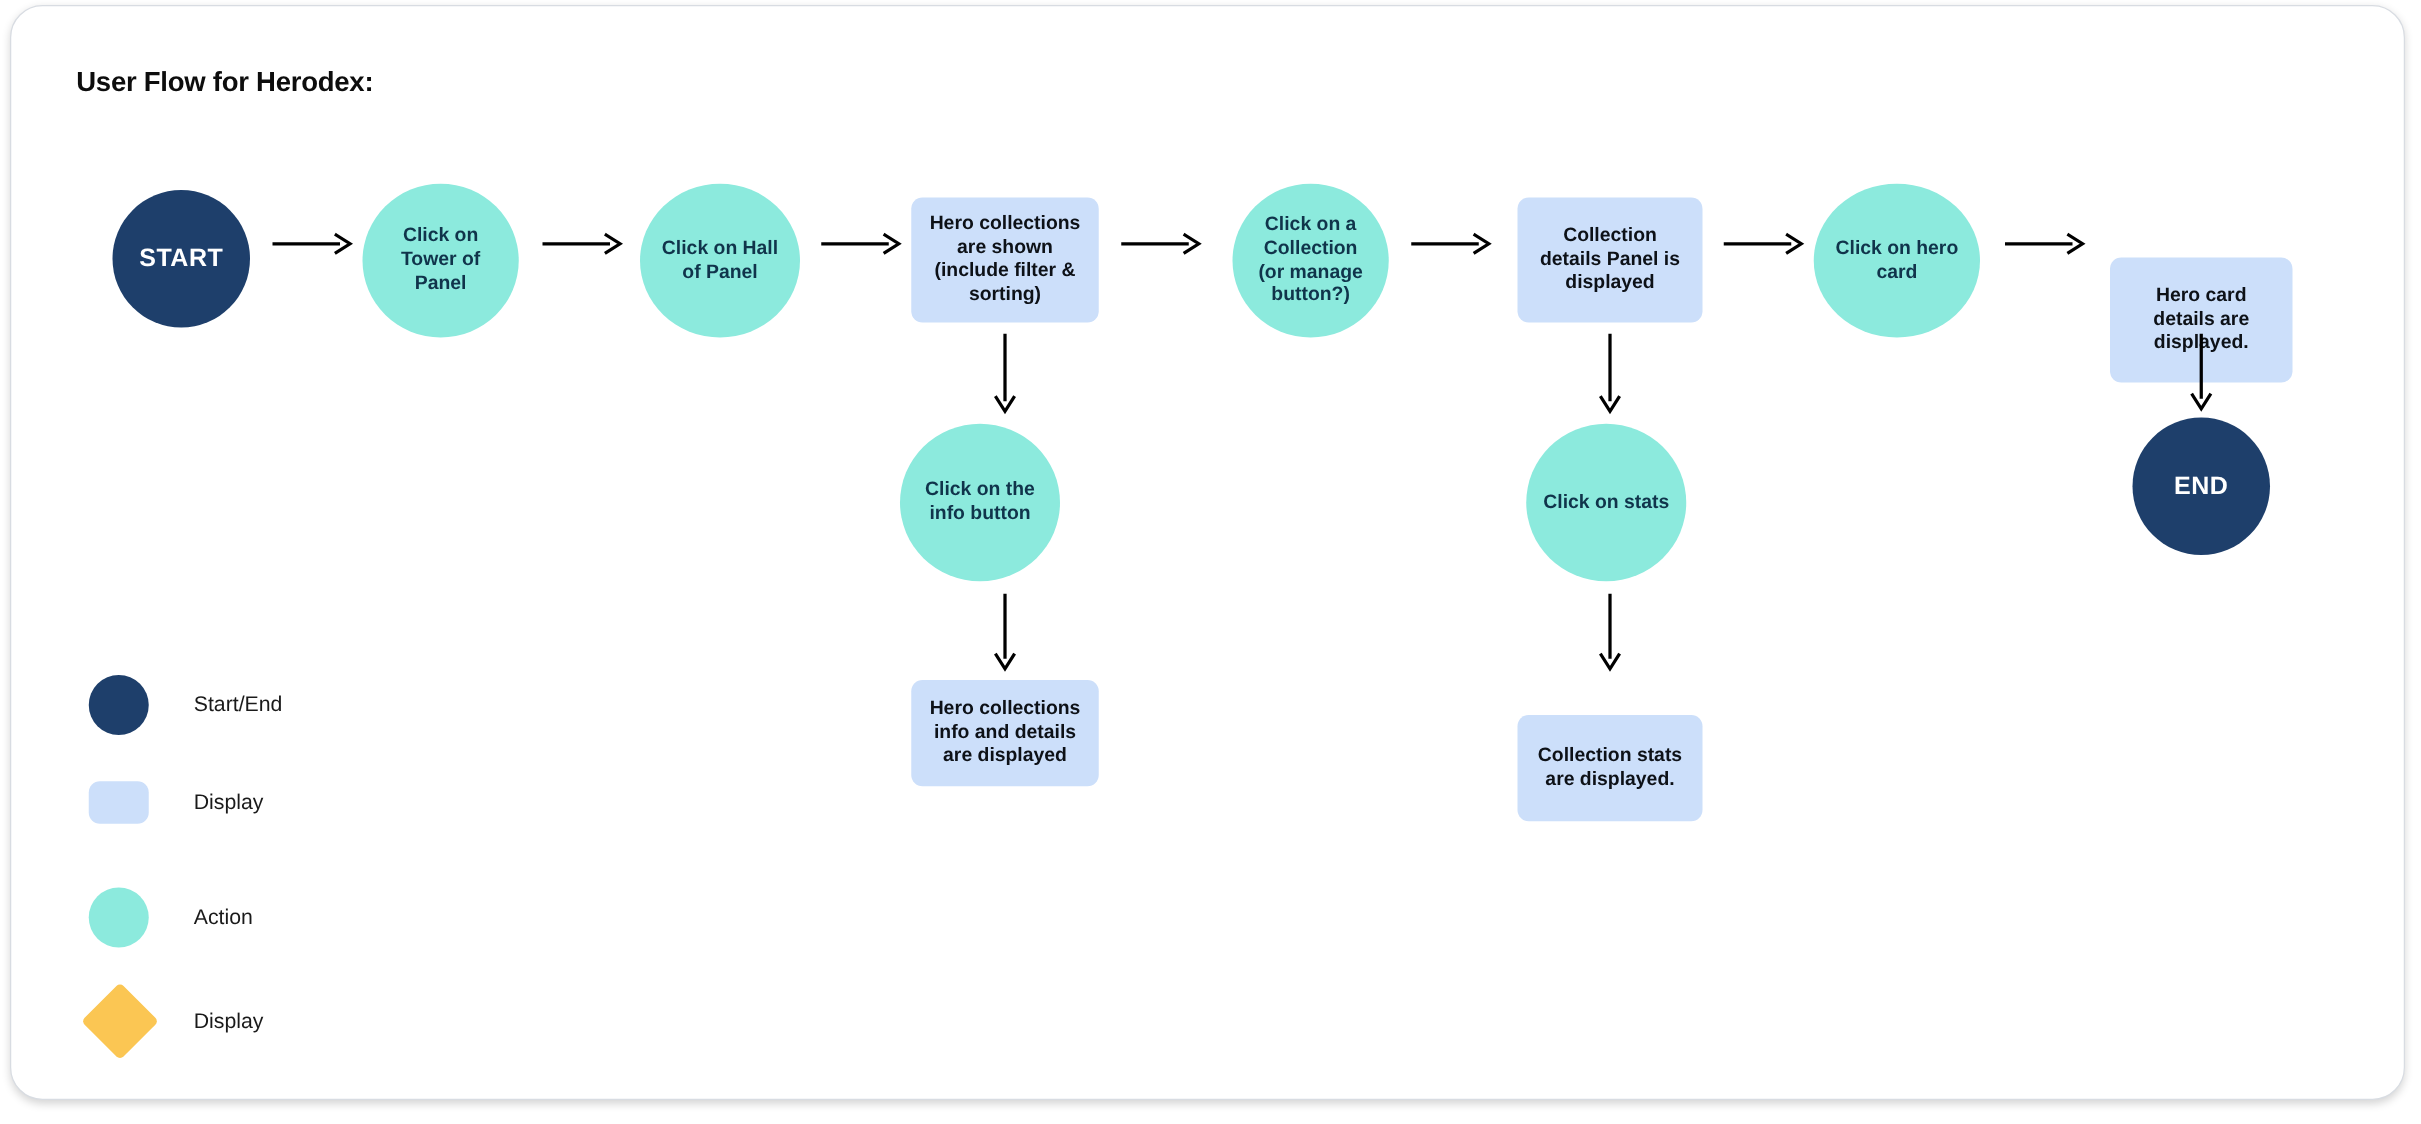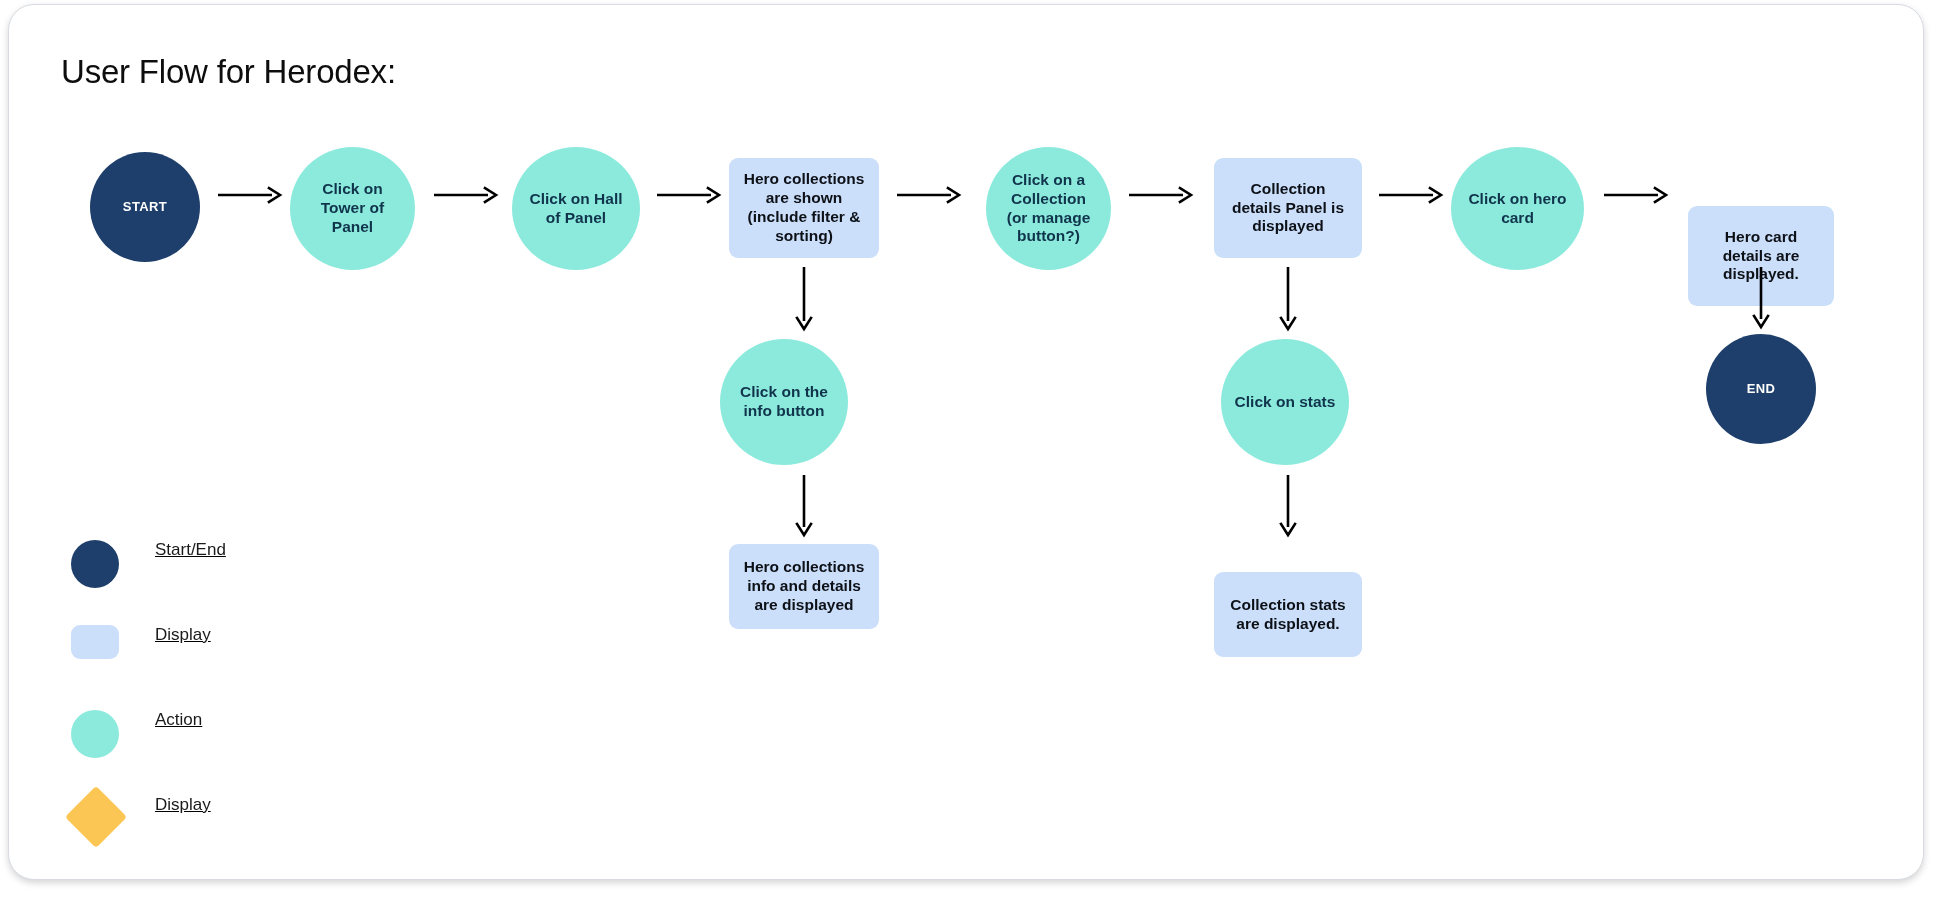--- a/index.html
+++ b/index.html
@@ -30,22 +30,22 @@
   #canvas {
     position: absolute;
     inset: 0;
   }
 
   
   #page-title {
     position: absolute;
     left: 52px;
     top: 48px;
-    font-size: 33px;
-    font-weight: normal;
+    font-size: 22px;
+    font-weight: bold;
     color: #0d0d0d;
     letter-spacing: -0.2px;
     white-space: nowrap;
   }
 
   
   .node {
     position: absolute;
     box-sizing: border-box;
     display: flex;
@@ -53,21 +53,21 @@
     justify-content: center;
     text-align: center;
     font-weight: bold;
     line-height: 1.22;
     white-space: pre-line;
   }
   .node.terminal {
     border-radius: 50%;
     background: #1e3f6b;
     color: #ffffff;
-    font-size: 13px;
+    font-size: 20px;
     letter-spacing: 0.4px;
   }
   .node.action {
     border-radius: 50%;
     background: #8ceadd;
     color: #10344b;
     font-size: 15.5px;
   }
   .node.display {
     border-radius: 9px;
@@ -79,22 +79,21 @@
 
   
   .arrow { position: absolute; }
   .arrow svg { display: block; overflow: visible; }
 
   
   #legend { position: absolute; left: 62px; top: 535px; }
   .legend-row {
     position: absolute;
     display: flex;
-    align-items: flex-start;
-    text-decoration: underline;
+    align-items: center;
   }
   .legend-swatch {
     width: 48px;
     height: 48px;
     flex: 0 0 auto;
   }
   .legend-swatch.circle-navy { border-radius: 50%; background: #1e3f6b; }
   .legend-swatch.rect-blue { border-radius: 9px; background: #ccdffa; height: 34px; margin-top: 0; }
   .legend-swatch.circle-mint { border-radius: 50%; background: #8ceadd; }
   .legend-swatch.diamond {

